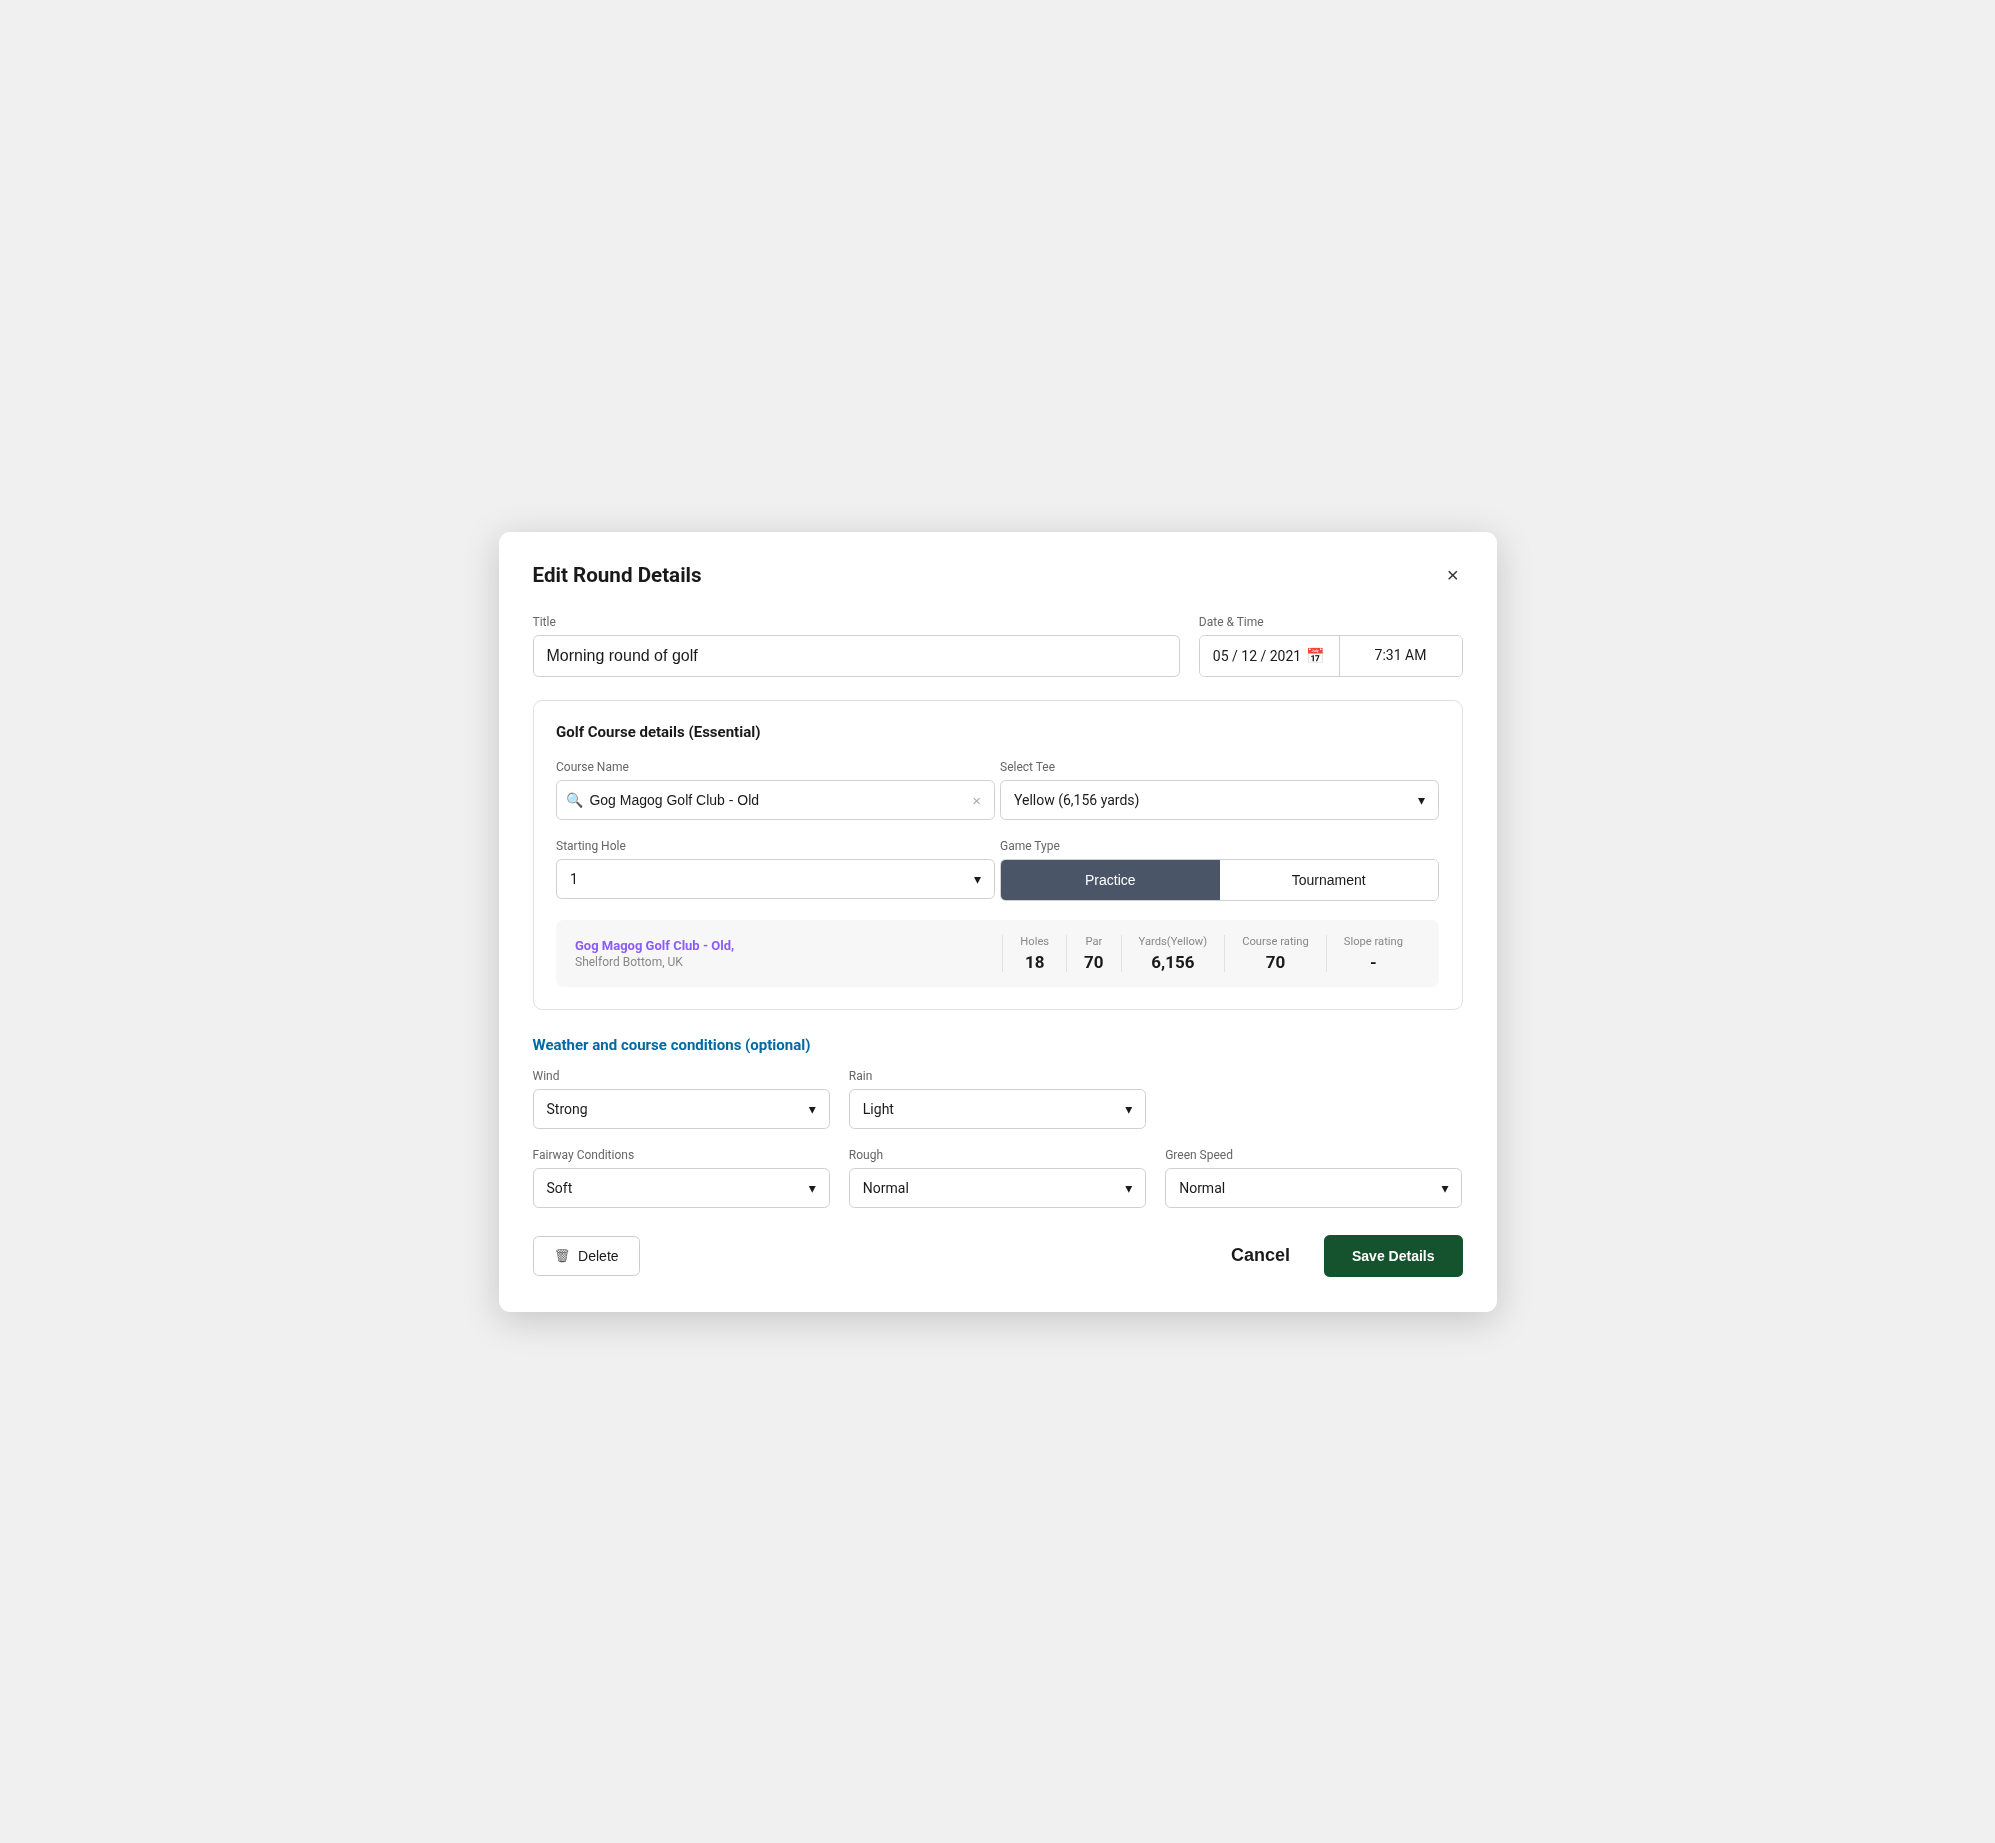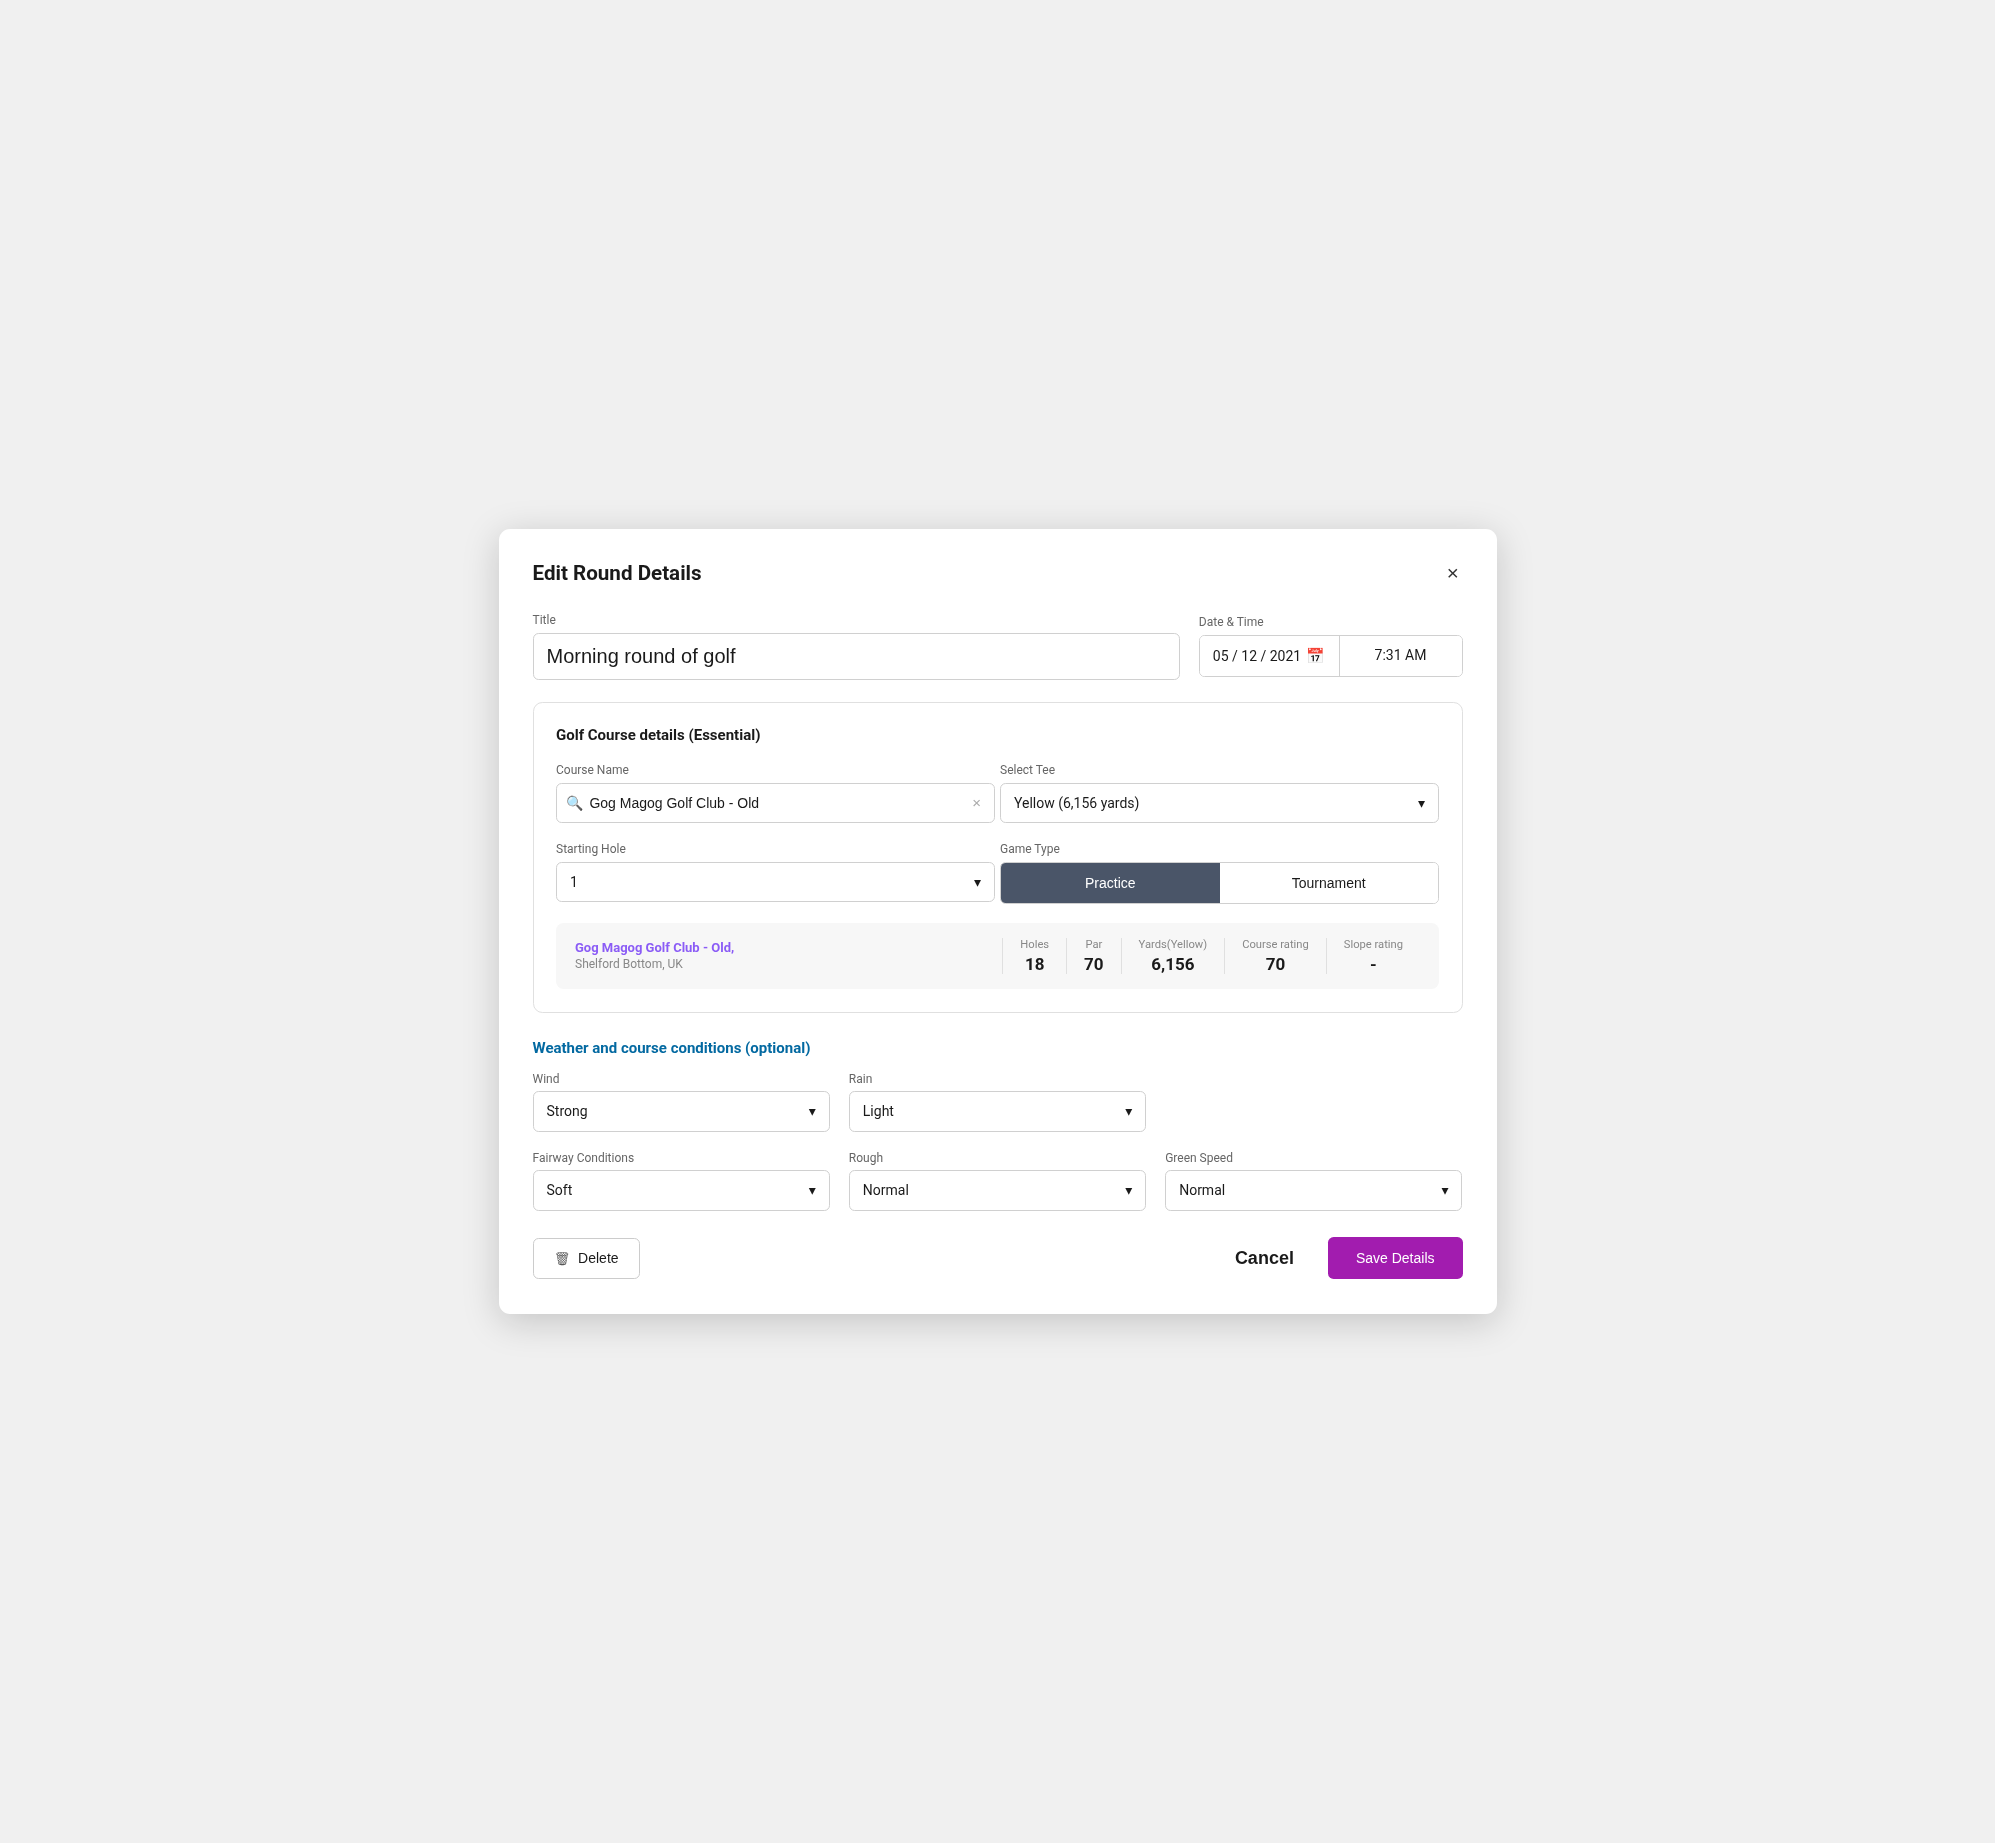--- a/index.html
+++ b/index.html
@@ -62,21 +62,21 @@
     .field-group.title-group {
       flex: 1;
     }
     .field-group.datetime-group {
       flex: 0 0 auto;
     }
     .text-input {
       border: 1.4px solid #d0d0d0;
       border-radius: 5.6px;
       padding: 11.2px 13px;
-      font-size: 20px;
+      font-size: 16px;
       color: #1a1a1a;
       outline: none;
       width: 100%;
     }
     .datetime-row {
       display: flex;
       gap: 0;
       border: 1.4px solid #d0d0d0;
       border-radius: 5.6px;
       overflow: hidden;
@@ -291,27 +291,27 @@
     .cancel-btn {
       background: none;
       border: none;
       font-size: 18px;
       font-weight: 600;
       color: #1a1a1a;
       cursor: pointer;
       padding: 11.2px 15px;
     }
     .save-btn {
-      background: #a21caf;
+      background: #14532d;
       color: #fff;
       border: none;
       border-radius: 5.6px;
       padding: 13px 28px;
       font-size: 14px;
-      font-weight: 400;
+      font-weight: 700;
       cursor: pointer;
     }
   </style>
 </head>
 <body>
 
 <div class="modal">
 
   <div class="modal-header">
     <h2 class="modal-title">Edit Round Details</h2>

